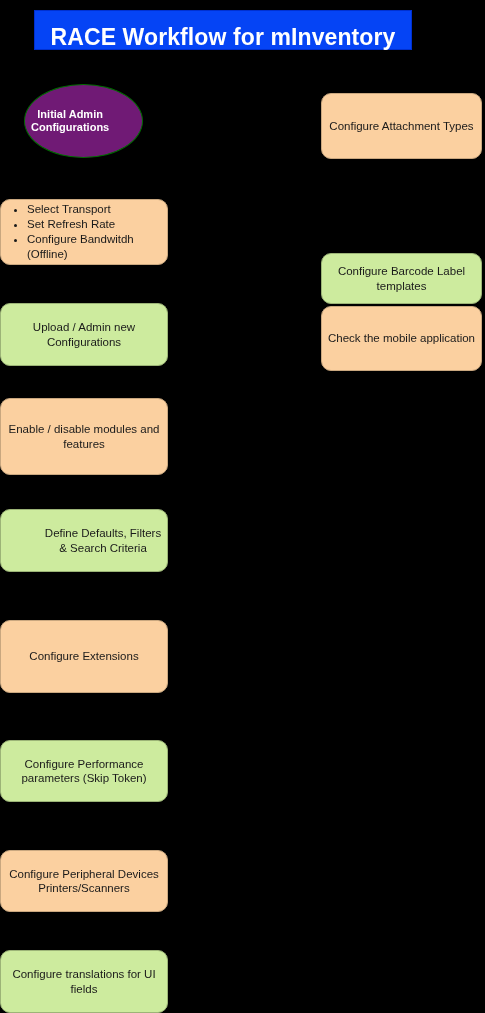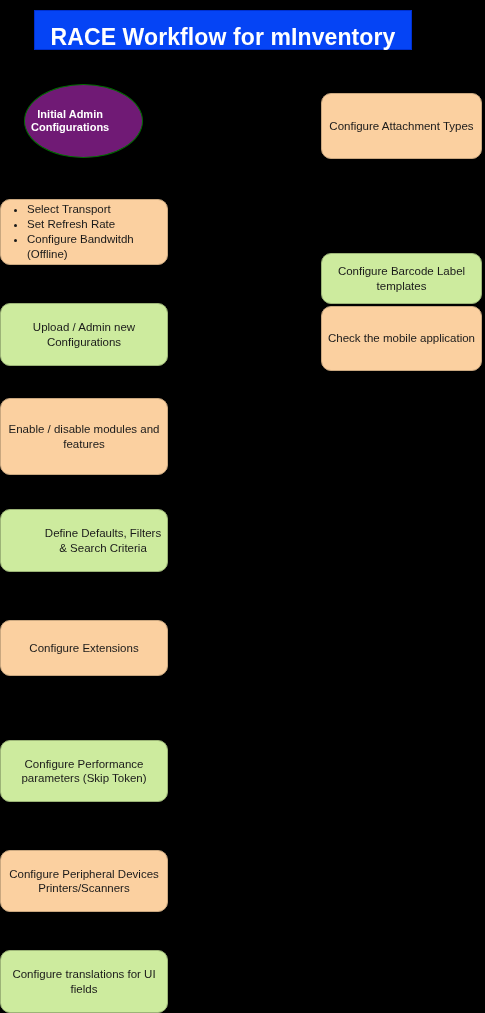--- a/index.html
+++ b/index.html
@@ -144,21 +144,21 @@
   </div>
 
   <div class="node orange col-left" style="top:398px; height:77px;">
     <span class="node-text">Enable / disable modules and features</span>
   </div>
 
   <div class="node green col-left" style="top:509px; height:63px;padding-left:38px;">
     <span class="node-text">Define Defaults, Filters &amp; Search Criteria</span>
   </div>
 
-  <div class="node orange col-left" style="top:620px; height:56px;">
+  <div class="node orange col-left" style="top:620px; height:73px;">
     <span class="node-text">Configure Extensions</span>
   </div>
 
   <div class="node green col-left" style="top:740px; height:62px;">
     <span class="node-text">Configure Performance parameters (Skip Token)</span>
   </div>
 
   <div class="node orange col-left" style="top:850px; height:62px;">
     <span class="node-text">Configure Peripheral Devices Printers/Scanners</span>
   </div>

